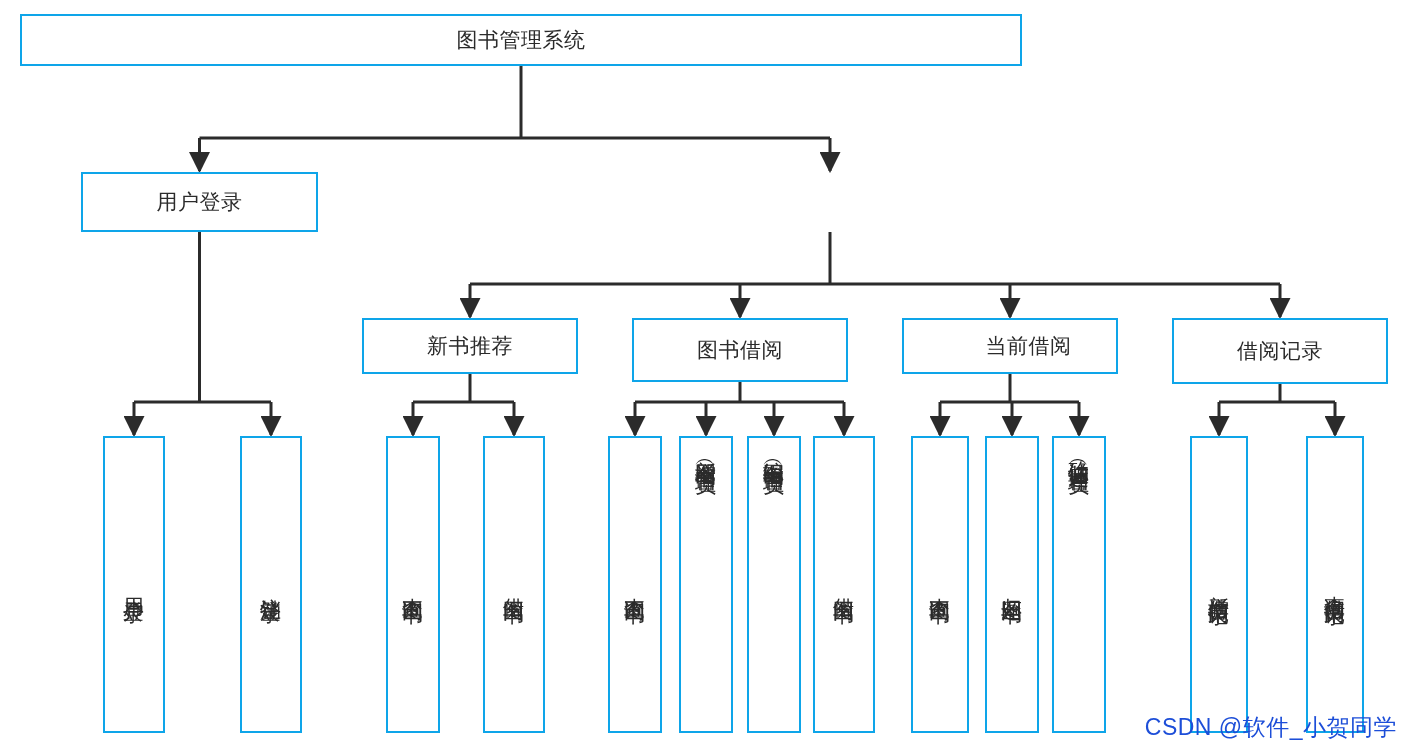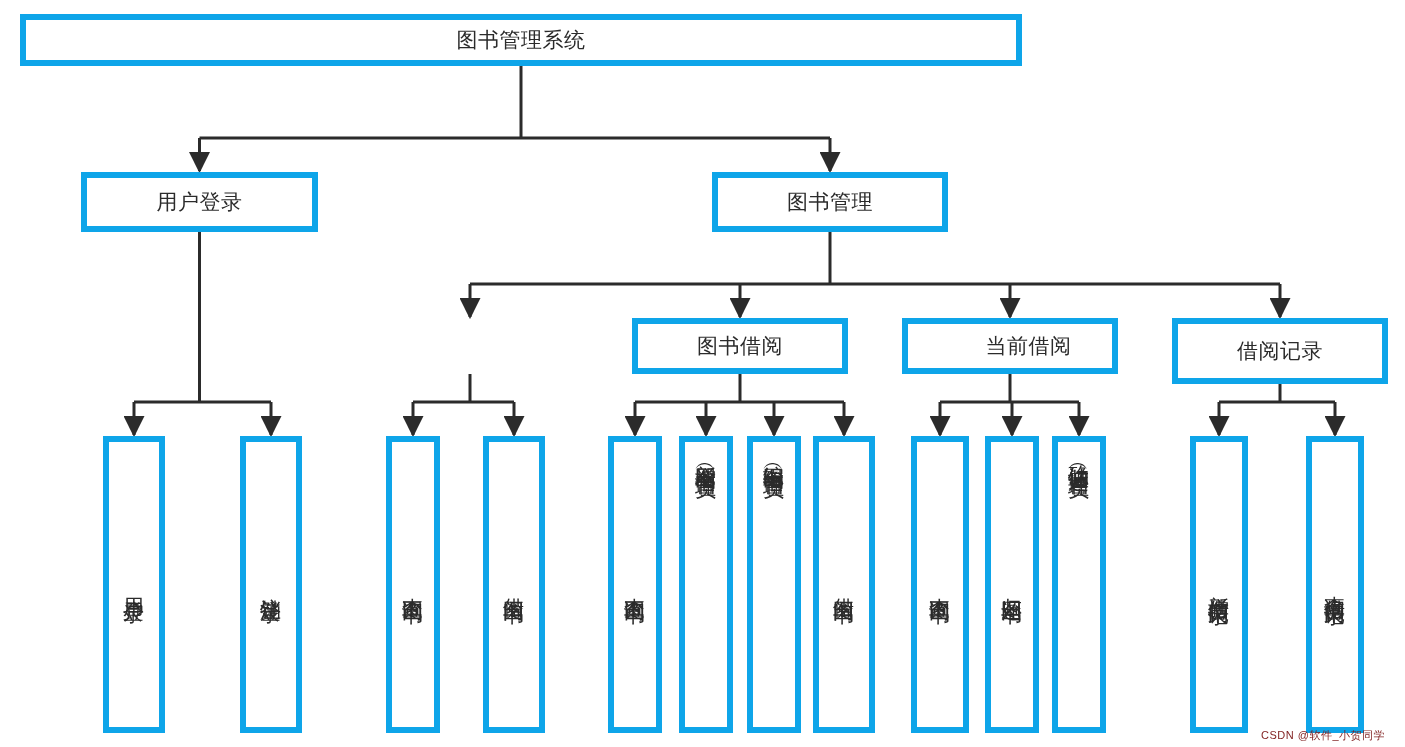--- a/index.html
+++ b/index.html
@@ -22,21 +22,21 @@
     left: 0;
     top: 0;
     width: 1405px;
     height: 747px;
     pointer-events: none;
   }
   .node {
     position: absolute;
     box-sizing: border-box;
     background: #ffffff;
-    border: 6px solid #0ea5e9;
+    border: 2px solid #0ea5e9;
     display: flex;
     align-items: center;
     justify-content: center;
     color: #2b2b2b;
   }
   .node .label {
     display: block;
     text-align: center;
     line-height: 1.12;
   }
@@ -59,24 +59,24 @@
     letter-spacing: 2px;
     line-height: 1;
     white-space: nowrap;
   }
   .node.vert.center {
     align-items: center;
     padding-top: 0;
   }
   #watermark {
     position: absolute;
-    right: 20px;
+    right: 8px;
     bottom: 4px;
-    font-size: 11px;
-    color: #7f1d1d;
+    font-size: 23px;
+    color: #1d4ed8;
     white-space: nowrap;
     letter-spacing: 0.5px;
   }
 </style>
 </head>
 <body>
 
 <div id="canvas">
 
   <svg id="edges" viewBox="0 0 1405 747" width="1405" height="747" xmlns="http://www.w3.org/2000/svg">
@@ -122,25 +122,25 @@
       </g>
   </svg>
 
   <div class="node horiz" id="n-root" style="left: 20px; top: 14px; width: 1002px; height: 52px;">
     <span class="label">图书管理系统</span>
   </div>
 
   <div class="node horiz" id="n-user-login" style="left: 81px; top: 172px; width: 237px; height: 60px;">
     <span class="label">用户登录</span>
   </div>
-  <div class="node horiz" id="n-book-manage" style="left: 712px; top: 172px; width: 236px; height: 60px;">
-    <span class="label">图书管理</span>
+
+  <div class="node horiz" id="n-new-book-recommend" style="left: 362px; top: 318px; width: 216px; height: 56px;">
+    <span class="label">新书推荐</span>
   </div>
-
-  <div class="node horiz" id="n-book-borrow" style="left: 632px; top: 318px; width: 216px; height: 56px;">
+  <div class="node horiz" id="n-book-borrow" style="left: 632px; top: 318px; width: 216px; height: 64px;">
     <span class="label">图书借阅</span>
   </div>
   <div class="node horiz" id="n-current-borrow" style="left: 902px; top: 318px; width: 216px; height: 56px; padding-left: 37px;">
     <span class="label">当前借阅</span>
   </div>
   <div class="node horiz" id="n-borrow-record" style="left: 1172px; top: 318px; width: 216px; height: 66px;">
     <span class="label">借阅记录</span>
   </div>
 
   <div class="node vert center" id="n-leaf-user-login" style="left: 103px; top: 436px; width: 62px; height: 297px;">

